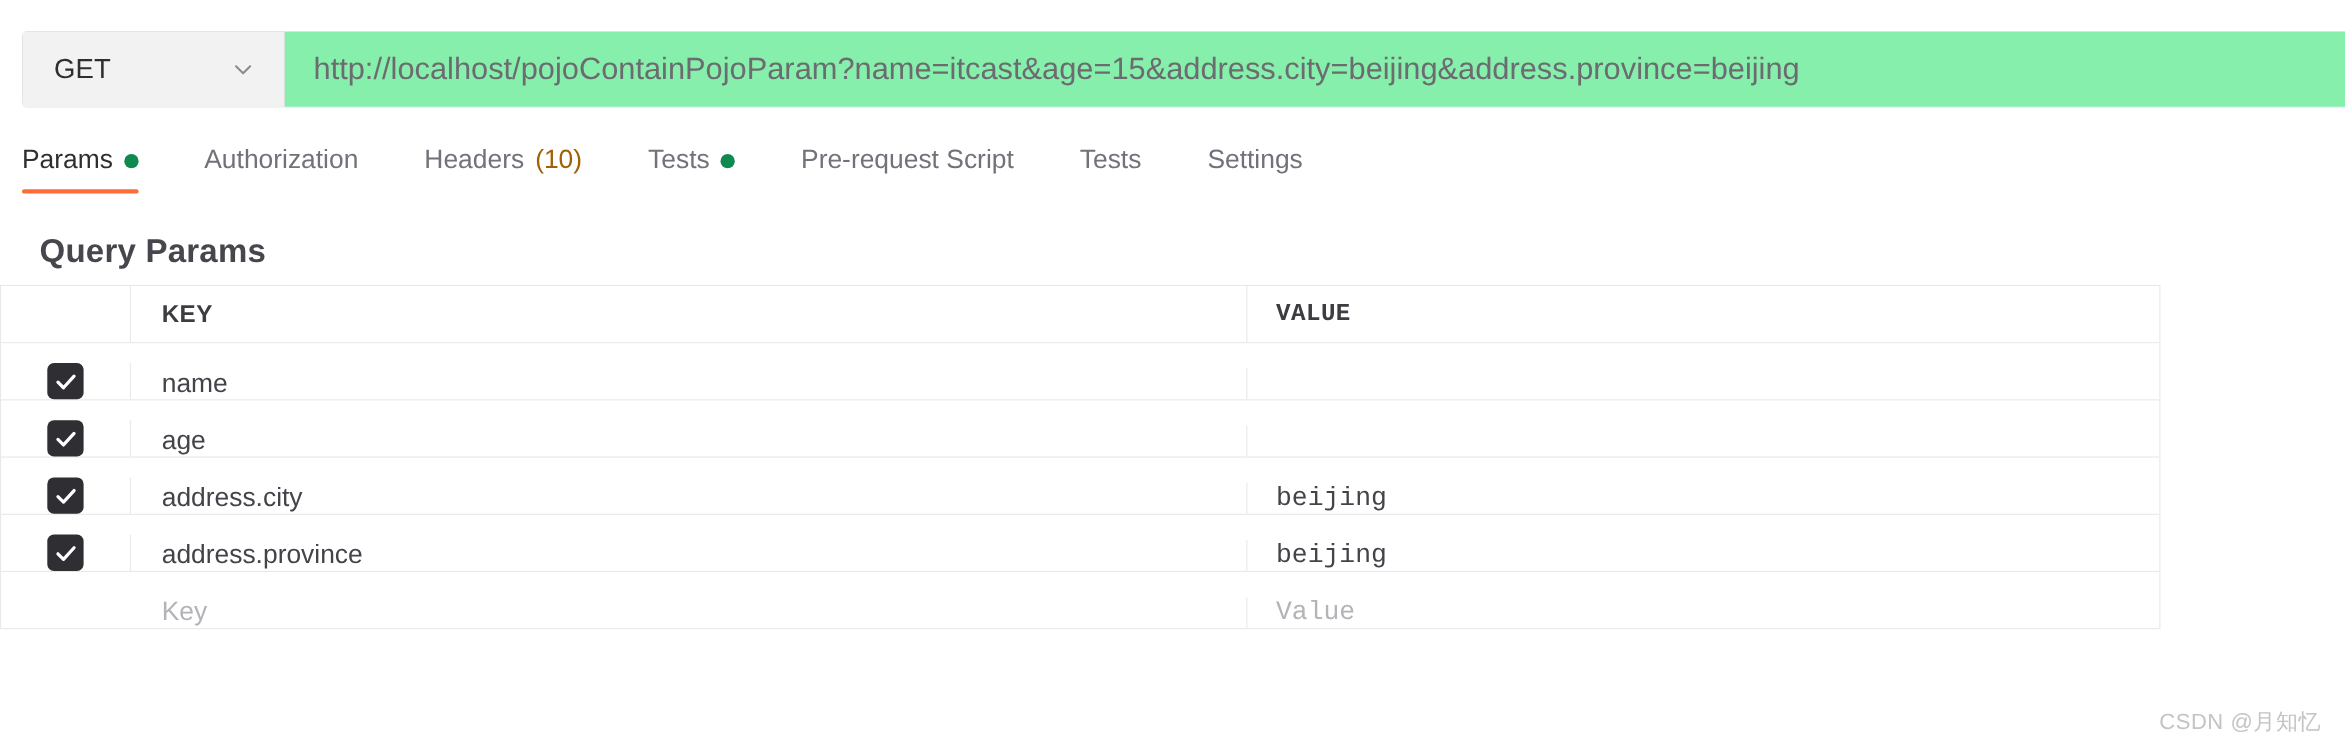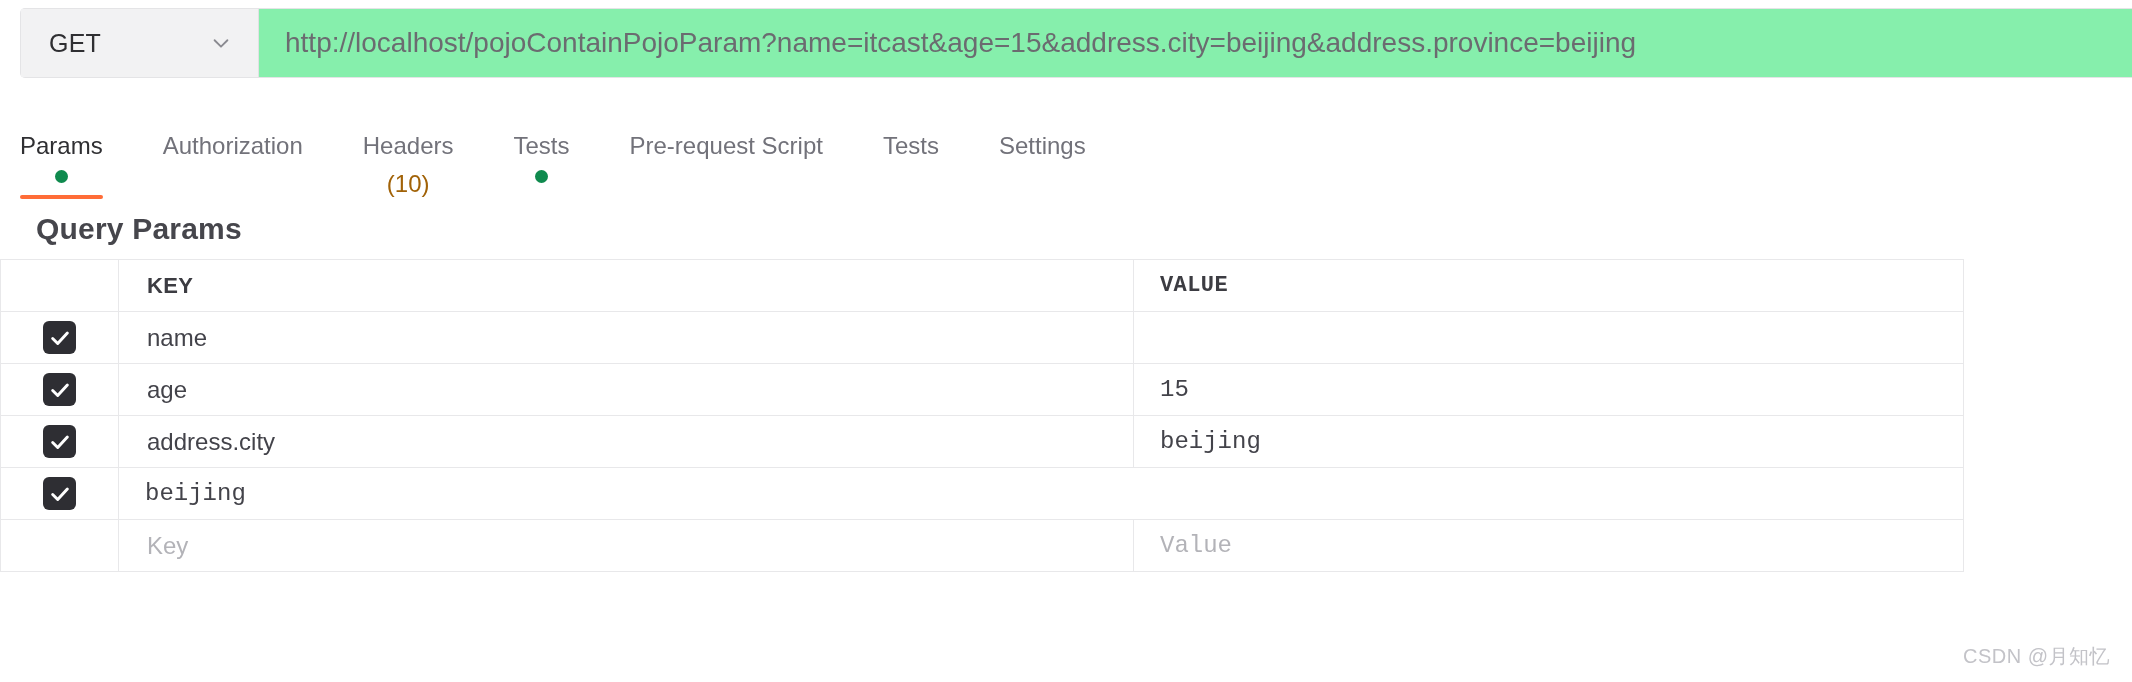--- a/index.html
+++ b/index.html
@@ -15,21 +15,21 @@
     width: 2132px;
     height: 682px;
     background: #ffffff;
     overflow: hidden;
   }
 
   
   .url-row {
     position: absolute;
     left: 20px;
-    top: 8px;
+    top: 28px;
     width: 2112px;
     height: 70px;
     display: flex;
     align-items: stretch;
     background: #f2f2f3;
     border: 1px solid #e4e4e6;
     border-top-left-radius: 5px;
     border-bottom-left-radius: 5px;
     border-right: none;
   }
@@ -81,21 +81,20 @@
     position: relative;
     display: flex;
     align-items: center;
     gap: 10px;
     padding: 0 24px 16px 0;
     margin-right: 36px;
     font-size: 24px;
     color: #72727a;
     cursor: pointer;
     white-space: nowrap;
-    flex-direction: column;
   }
   .tab:last-child { margin-right: 0; }
   .tab.active { color: #2f2f32; }
   .tab.active .tab-underline {
     position: absolute;
     left: 0;
     right: 24px;
     bottom: 0;
     height: 4px;
     background: #ff6c37;
@@ -195,21 +194,21 @@
   .watermark {
     position: absolute;
     right: 22px;
     bottom: 12px;
     font-size: 20px;
     color: #c3c3c8;
     letter-spacing: 0.5px;
     white-space: nowrap;
   }
   
-  .rows-wrap .prow { height: 52px; }
+  .rows-wrap .prow { height: 52px; align-items: flex-end; }
 </style>
 </head>
 <body>
 
 <div id="app">
 
   <div class="url-row">
     <div class="method-select">
       <span class="method-label">GET</span>
       <span class="chevron">
@@ -282,21 +281,20 @@
 
       <div class="prow">
         <div class="cell-check">
           <span class="checkbox">
             <svg viewBox="0 0 24 24" width="22" height="22" fill="none" stroke="#ffffff" stroke-width="3.2" stroke-linecap="round" stroke-linejoin="round">
                 <polyline points="4 12.5 9.5 18 20 6.5"></polyline>
               </svg>
           </span>
         </div>
         <div class="cell-key">age</div>
-        <div class="cell-val">15</div>
       </div>
 
       <div class="prow">
         <div class="cell-check">
           <span class="checkbox">
             <svg viewBox="0 0 24 24" width="22" height="22" fill="none" stroke="#ffffff" stroke-width="3.2" stroke-linecap="round" stroke-linejoin="round">
                 <polyline points="4 12.5 9.5 18 20 6.5"></polyline>
               </svg>
           </span>
         </div>
@@ -305,20 +303,21 @@
       </div>
 
       <div class="prow">
         <div class="cell-check">
           <span class="checkbox">
             <svg viewBox="0 0 24 24" width="22" height="22" fill="none" stroke="#ffffff" stroke-width="3.2" stroke-linecap="round" stroke-linejoin="round">
                 <polyline points="4 12.5 9.5 18 20 6.5"></polyline>
               </svg>
           </span>
         </div>
+        <div class="cell-key">address.province</div>
         <div class="cell-val">beijing</div>
       </div>
 
       <div class="prow">
         <div class="cell-check"></div>
         <div class="cell-key placeholder">Key</div>
         <div class="cell-val placeholder">Value</div>
       </div>
 
     </div>

